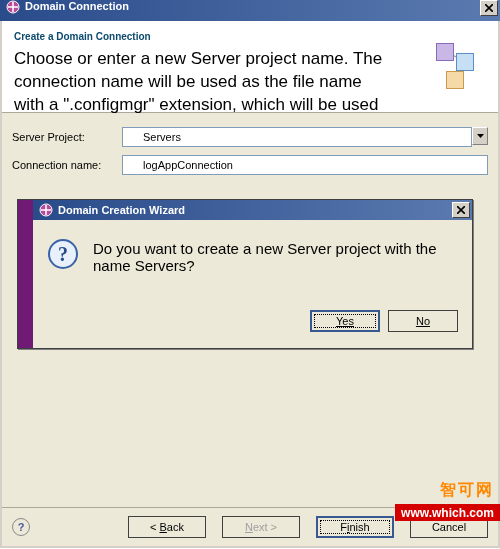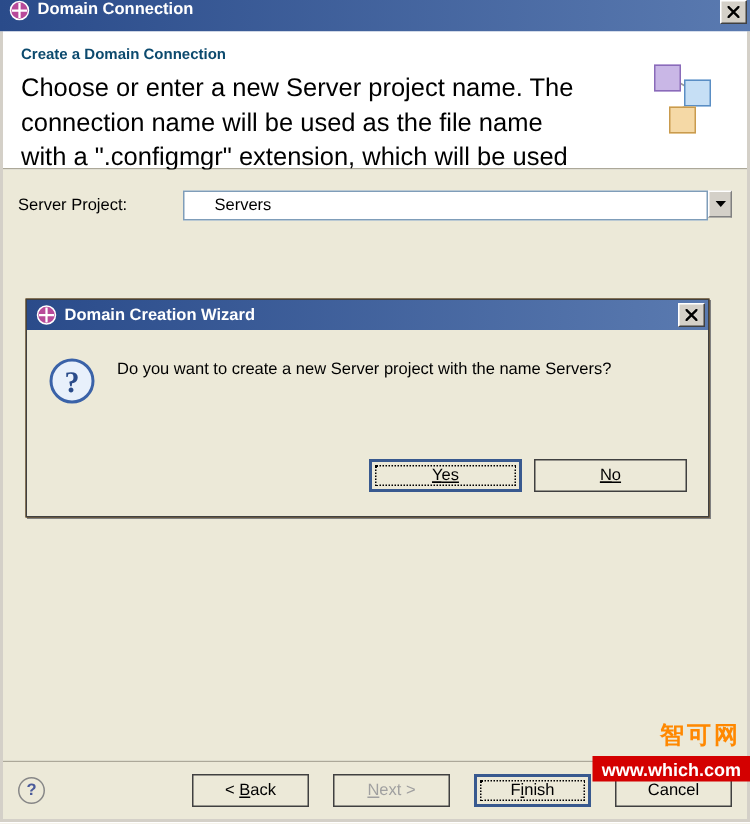--- a/index.html
+++ b/index.html
@@ -27,31 +27,31 @@
   
   
   .form-gray { background: #ece9d8; padding: 14px 10px 8px 10px; flex:1; position:relative; }
   .form-row { display: flex; align-items: center; margin-bottom: 8px; }
   .form-row label { width: 110px; font-size: 11px; }
   .form-row .field { flex: 1; height: 20px; border: 1px solid #7f9db9; background: #fff; font-size: 11px; padding: 0 20px; display:flex; align-items:center; }
   .drop-btn { width:16px; height:18px; background:#d4d0c8; border:1px solid #fff; border-right-color:#808080;border-bottom-color:#808080; display:flex; align-items:center; justify-content:center; }
   .drop-btn svg{display:block;}
   
   
-  .inner-dialog { position: absolute; left: 15px; top: 86px; width: 456px; border: 1px solid #404040; box-shadow: 1px 1px 0 #808080; background:#a16207; }
+  .inner-dialog { position: absolute; left: 15px; top: 86px; width: 456px; border: 1px solid #404040; box-shadow: 1px 1px 0 #808080; background:#701a75;padding-left:15px; }
   .inner-title { background: linear-gradient(to right, #2a4b8a, #5a7ab0); color: #fff; height: 20px; display:flex; align-items:center; padding:0 2px 0 6px; }
   .inner-title .icon { width:14px;height:14px; display:inline-flex; align-items:center; justify-content:center; margin-right:5px;}
   .inner-title .t { flex:1; font-weight:bold; font-size:11px; }
   .inner-body { padding: 18px 14px 14px 14px; background:#ece9d8; }
   .msg-row { display:flex; align-items:flex-start; gap:14px; }
   .q-icon { width:32px; height:32px; flex-shrink:0; }
-  .msg-text { font-size:11px; padding-top:2px;text-align:center; }
+  .msg-text { font-size:15px; padding-top:2px; }
   .inner-btns { display:flex; justify-content:flex-end; gap:8px; margin-top:36px; margin-bottom:2px;}
   
-  .btn { width:102px; height:22px; background:#ece9d8; border:1px solid #404040; font-size:11px; display:flex; align-items:center; justify-content:center; position:relative; }
+  .btn { width:70px; height:22px; background:#ece9d8; border:1px solid #404040; font-size:11px; display:flex; align-items:center; justify-content:center; position:relative; }
   .btn .u { text-decoration: underline; }
   .btn.default { border:2px solid #38598f; }
   .btn.default .focusring{ position:absolute; inset:2px; border:1px dotted #000; }
   
   
   .bottom-bar { background:#ece9d8; border-top:1px solid #aca899; padding:8px 10px; display:flex; align-items:center; }
   .help-icon { width:18px; height:18px; border:1px solid #888; border-radius:50%; display:flex; align-items:center; justify-content:center; color:#4a5a9a; font-weight:bold; font-size:11px; margin-right:auto;}
   .bottom-bar .btn { width: 78px; margin-left: 16px; }
   .btn.disabled { color:#a0a0a0; }
   
@@ -97,20 +97,26 @@
       <label>Server Project:</label>
       <div style="flex:1; display:flex;">
         <div class="field">
           <span>Servers</span>
         </div>
         <div class="drop-btn">
           <svg width="7" height="4">
               <path d="M0 0 L7 0 L3.5 4 Z" fill="#000"></path>
             </svg>
         </div>
+      </div>
+    </div>
+    <div class="form-row">
+      <label>Connection name:</label>
+      <div class="field">
+        <span>logAppConnection</span>
       </div>
     </div>
 
     <div class="inner-dialog">
       <div class="inner-title">
         <span class="icon">
           <svg width="14" height="14">
               <circle cx="7" cy="7" r="6" fill="#b84a9a" stroke="#fff" stroke-width="1"></circle>
               <path d="M7 2 L7 12 M2 7 L12 7" stroke="#fff" stroke-width="1.5"></path>
             </svg>

